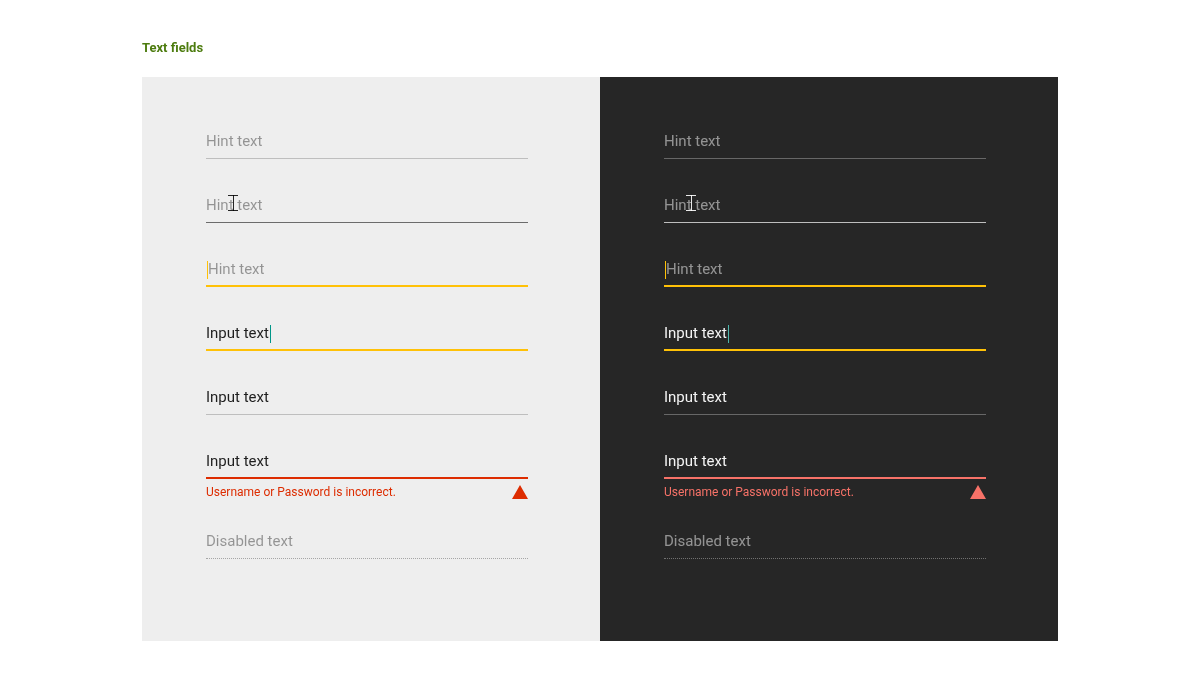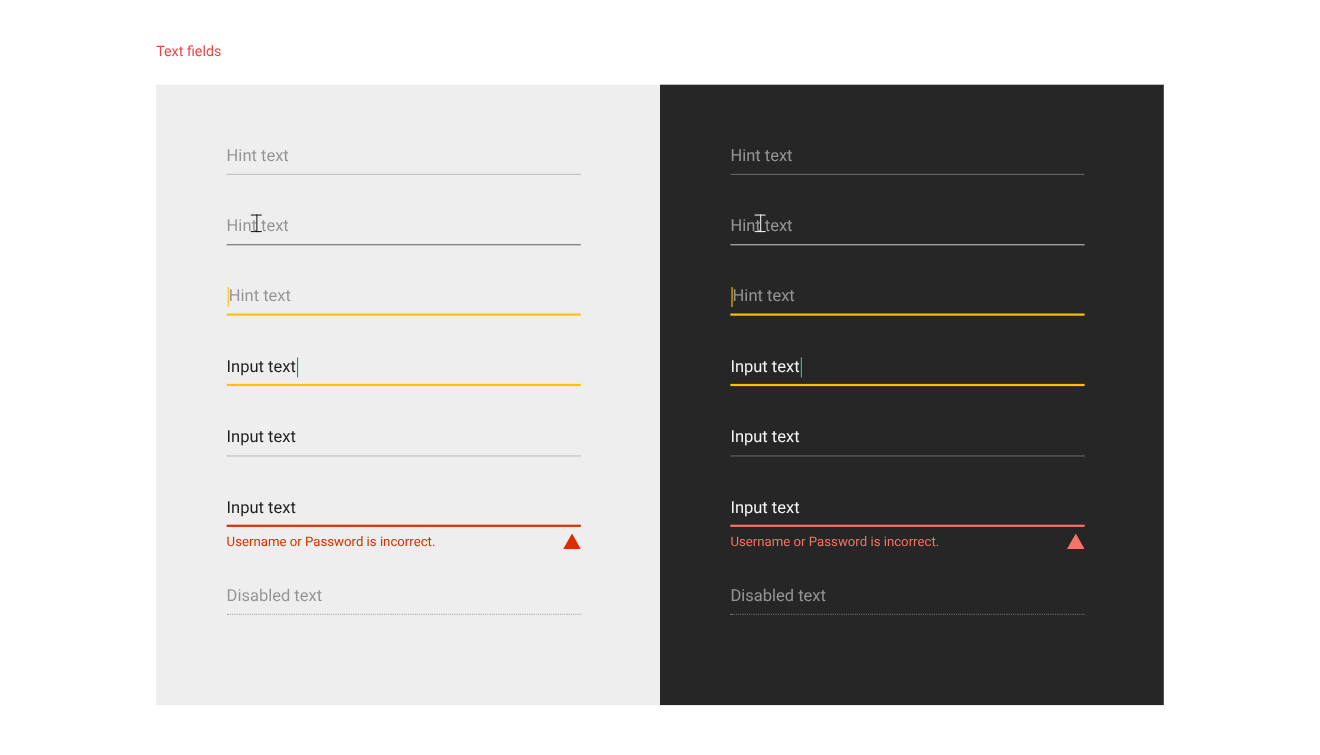--- a/index.html
+++ b/index.html
@@ -9,22 +9,22 @@
     width: 1200px;
     height: 686px;
     overflow: hidden;
     font-size: 14px;
   }
   .page {
     padding: 40px 142px 0 142px;
   }
   .page-title {
     font-size: 13px;
-    font-weight: 400;
-    color: #ef4444;
+    font-weight: 700;
+    color: #4d7c0f;
     margin-bottom: 22px;
   }
   .panels {
     display: flex;
     width: 916px;
     height: 404px;
     border-radius: 26px;
   }
   .panel {
     width: 458px;

